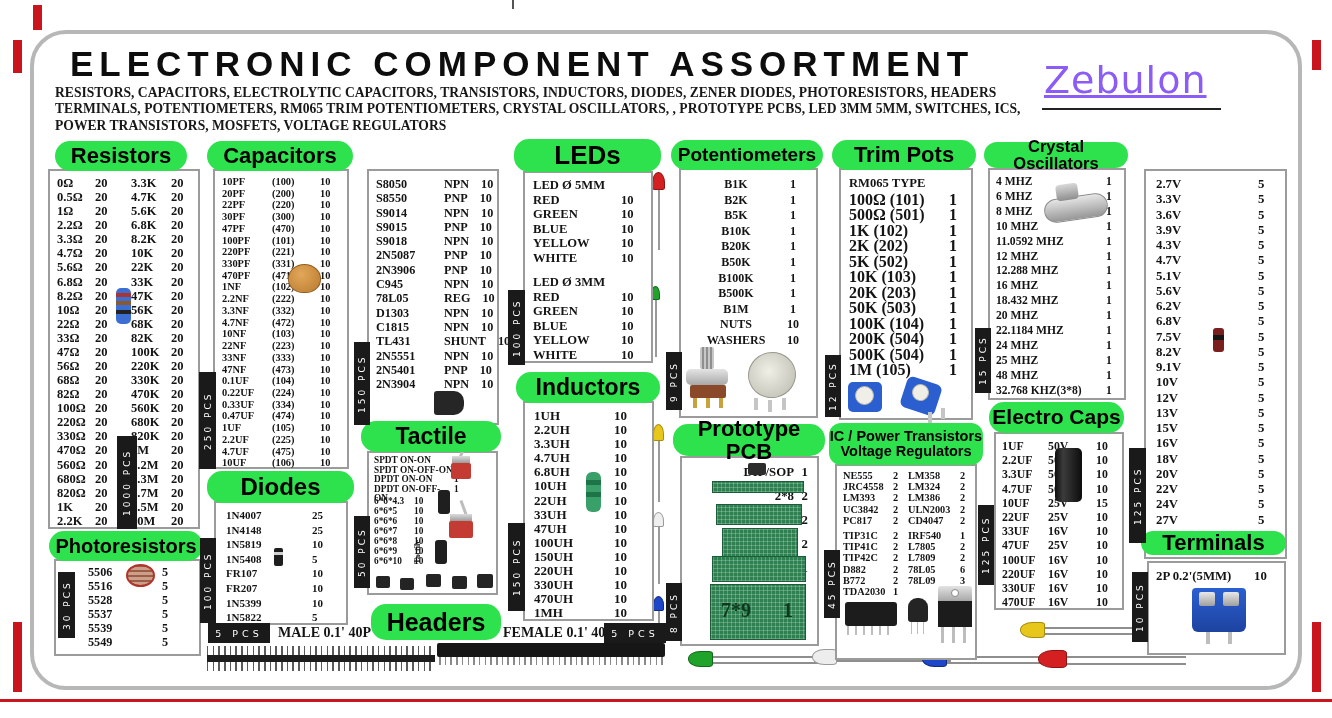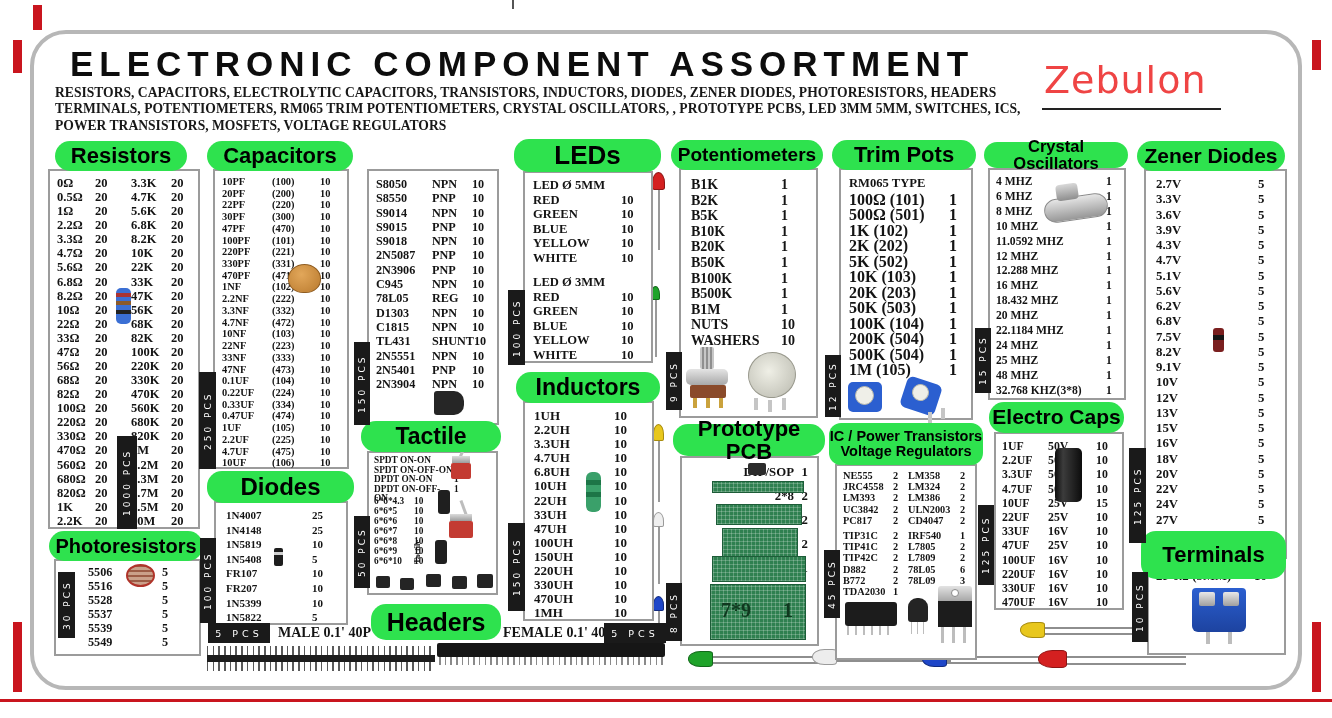--- a/index.html
+++ b/index.html
@@ -13,44 +13,44 @@
   .redmark { position:absolute; background:#c9151e; }
   .redline { position:absolute; left:0; top:699px; width:1332px; height:3px; background:#c9151e; }
   .toptick { position:absolute; left:512px; top:0; width:2px; height:9px; background:#555; }
 
   
   .title { position:absolute; left:70px; top:44px; display:flex; align-items:baseline; gap:26px;
            font-family:"Liberation Sans", sans-serif; font-weight:800; color:#0d0d0d; }
   .title .main { font-size:35px; letter-spacing:6px; }
   .title .count { font-size:36px; letter-spacing:1px; }
   .brand { position:absolute; left:1042px; top:58px; font-family:"DejaVu Sans", sans-serif;
-           font-size:38px; font-weight:400; color:#ef4444; border-bottom:2px solid #222;
-           padding:0 14px 6px 2px; letter-spacing:1px; }
+           font-size:38px; font-weight:400; color:#8b5cf6; border-bottom:2px solid #222;
+           padding:0 14px 6px 2px; letter-spacing:1px;text-decoration:underline; }
   .subtitle { position:absolute; left:55px; top:85px; width:985px; font-size:13.6px;
               line-height:16.4px; font-weight:bold; color:#181818; }
 
   
   .pill { position:absolute; background:#2ee24e; border-radius:15px; display:flex; flex-direction:column;
           align-items:center; justify-content:center; font-family:"Liberation Sans", sans-serif;
           font-weight:bold; color:#000; text-align:center; line-height:1.05; z-index:3; }
   .box  { position:absolute; background:#fff; border:2px solid #9b9b9b; z-index:1; }
   .pcs  { position:absolute; background:#1a1a1a; color:#fff; z-index:4;
           writing-mode:vertical-rl; transform:rotate(180deg);
           display:flex; align-items:center; justify-content:center;
           font-family:"DejaVu Sans", sans-serif; font-size:9px; letter-spacing:3px; }
   .rows { position:absolute; font-weight:bold; z-index:2; }
   .row  { display:grid; }
   .gh   { font-weight:bold; }
 
   .res .row { grid-template-columns:1fr 24px; line-height:14.08px; font-size:12.5px; }
   .cap .row { grid-template-columns:50px 1fr 20px; line-height:11.72px; font-size:10.4px; }
-  .tra .row { grid-template-columns:56px 1fr 18px; line-height:14.3px; font-size:12.2px; }
+  .tra .row { grid-template-columns:56px 1fr 18px; line-height:14.3px; font-size:12.2px;gap:12px; }
   .led .row { grid-template-columns:1fr 22px; line-height:14.5px; font-size:12.6px; }
   .led .gh  { line-height:14.5px; font-size:12.6px; }
-  .pot .row { grid-template-columns:1fr 24px; line-height:15.6px; font-size:14px; }
+  .pot .row { grid-template-columns:1fr 24px; line-height:15.6px; font-size:12px;text-align:center; }
   .tri .row { grid-template-columns:1fr 14px; line-height:15.5px; font-size:16px; }
   .tri .gh  { line-height:15.5px; font-size:12.6px; }
   .cry .row { grid-template-columns:1fr 12px; line-height:14.9px; font-size:11.6px; }
   .zen .row { grid-template-columns:1fr 18px; line-height:15.25px; font-size:12.8px; }
   .ind .row { grid-template-columns:1fr 28px; line-height:14.1px; font-size:13px; }
   .swt .row { grid-template-columns:1fr 12px; line-height:9.6px; font-size:9.3px; }
   .swtt .row{ grid-template-columns:40px 1fr; line-height:10px; font-size:9.3px; }
   .dio .row { grid-template-columns:1fr 24px; line-height:14.6px; font-size:11px; }
   .pho .row { grid-template-columns:1fr 14px; line-height:13.9px; font-size:12.2px; }
   .pcbr .row{ grid-template-columns:1fr 14px; line-height:24px; font-size:12.8px; }
@@ -783,23 +783,20 @@
         <span>32.768 KHZ(3*8)</span>
         <span>1</span>
       </div>
     </div>
   <div class="vwire" style="left:1062px;top:222px;height:108px;"></div>
   <div class="vwire" style="left:1084px;top:226px;height:104px;"></div>
   <div class="img" style="left:1044px;top:196px;width:64px;height:24px;background:linear-gradient(180deg,#e6e6e6,#969696);border-radius:12px;border:1px solid #8a8a8a;transform:rotate(-8deg);"></div>
   <div class="img" style="left:1056px;top:184px;width:22px;height:16px;background:linear-gradient(180deg,#d8d8d8,#8e8e8e);border-radius:4px;transform:rotate(-8deg);"></div>
   <div class="pcs" style="left:975px;top:328px;width:16px;height:65px;">15 PCS</div>
 
-  <div class="pill" style="left:1137px;top:141px;width:148px;height:30px;font-size:21px;">
-      <span>Zener Diodes</span>
-    </div>
   <div class="box" style="left:1144px;top:169px;width:143px;height:390px;"></div>
   <div class="rows zen" style="left:1156px;top:177px;width:120px;">
       <div class="row">
         <span>2.7V</span>
         <span>5</span>
       </div>
       <div class="row">
         <span>3.3V</span>
         <span>5</span>
       </div>
@@ -1319,21 +1316,21 @@
         <span>470UF</span>
         <span>16V</span>
         <span>10</span>
       </div>
     </div>
   <div class="vwire" style="left:1063px;top:500px;height:55px;"></div>
   <div class="vwire" style="left:1073px;top:500px;height:42px;"></div>
   <div class="img" style="left:1055px;top:448px;width:27px;height:54px;background:linear-gradient(90deg,#0c0c0c,#3c3c3c 30%,#0c0c0c);border-radius:5px;"></div>
   <div class="pcs" style="left:978px;top:505px;width:16px;height:80px;">125 PCS</div>
 
-  <div class="pill" style="left:1141px;top:531px;width:145px;height:48px;font-size:22px;">
+  <div class="pill" style="left:1141px;top:531px;width:145px;height:24px;font-size:22px;">
       <span>Terminals</span>
     </div>
   <div class="box" style="left:1147px;top:561px;width:139px;height:94px;"></div>
   <div class="rows ter" style="left:1156px;top:568px;width:120px;">
       <div class="row">
         <span>2P 0.2'(5MM)</span>
         <span>10</span>
       </div>
     </div>
   <div class="img" style="left:1192px;top:588px;width:54px;height:44px;background:linear-gradient(180deg,#2b5fd0,#1d43a0);border-radius:4px 4px 6px 6px;"></div>

